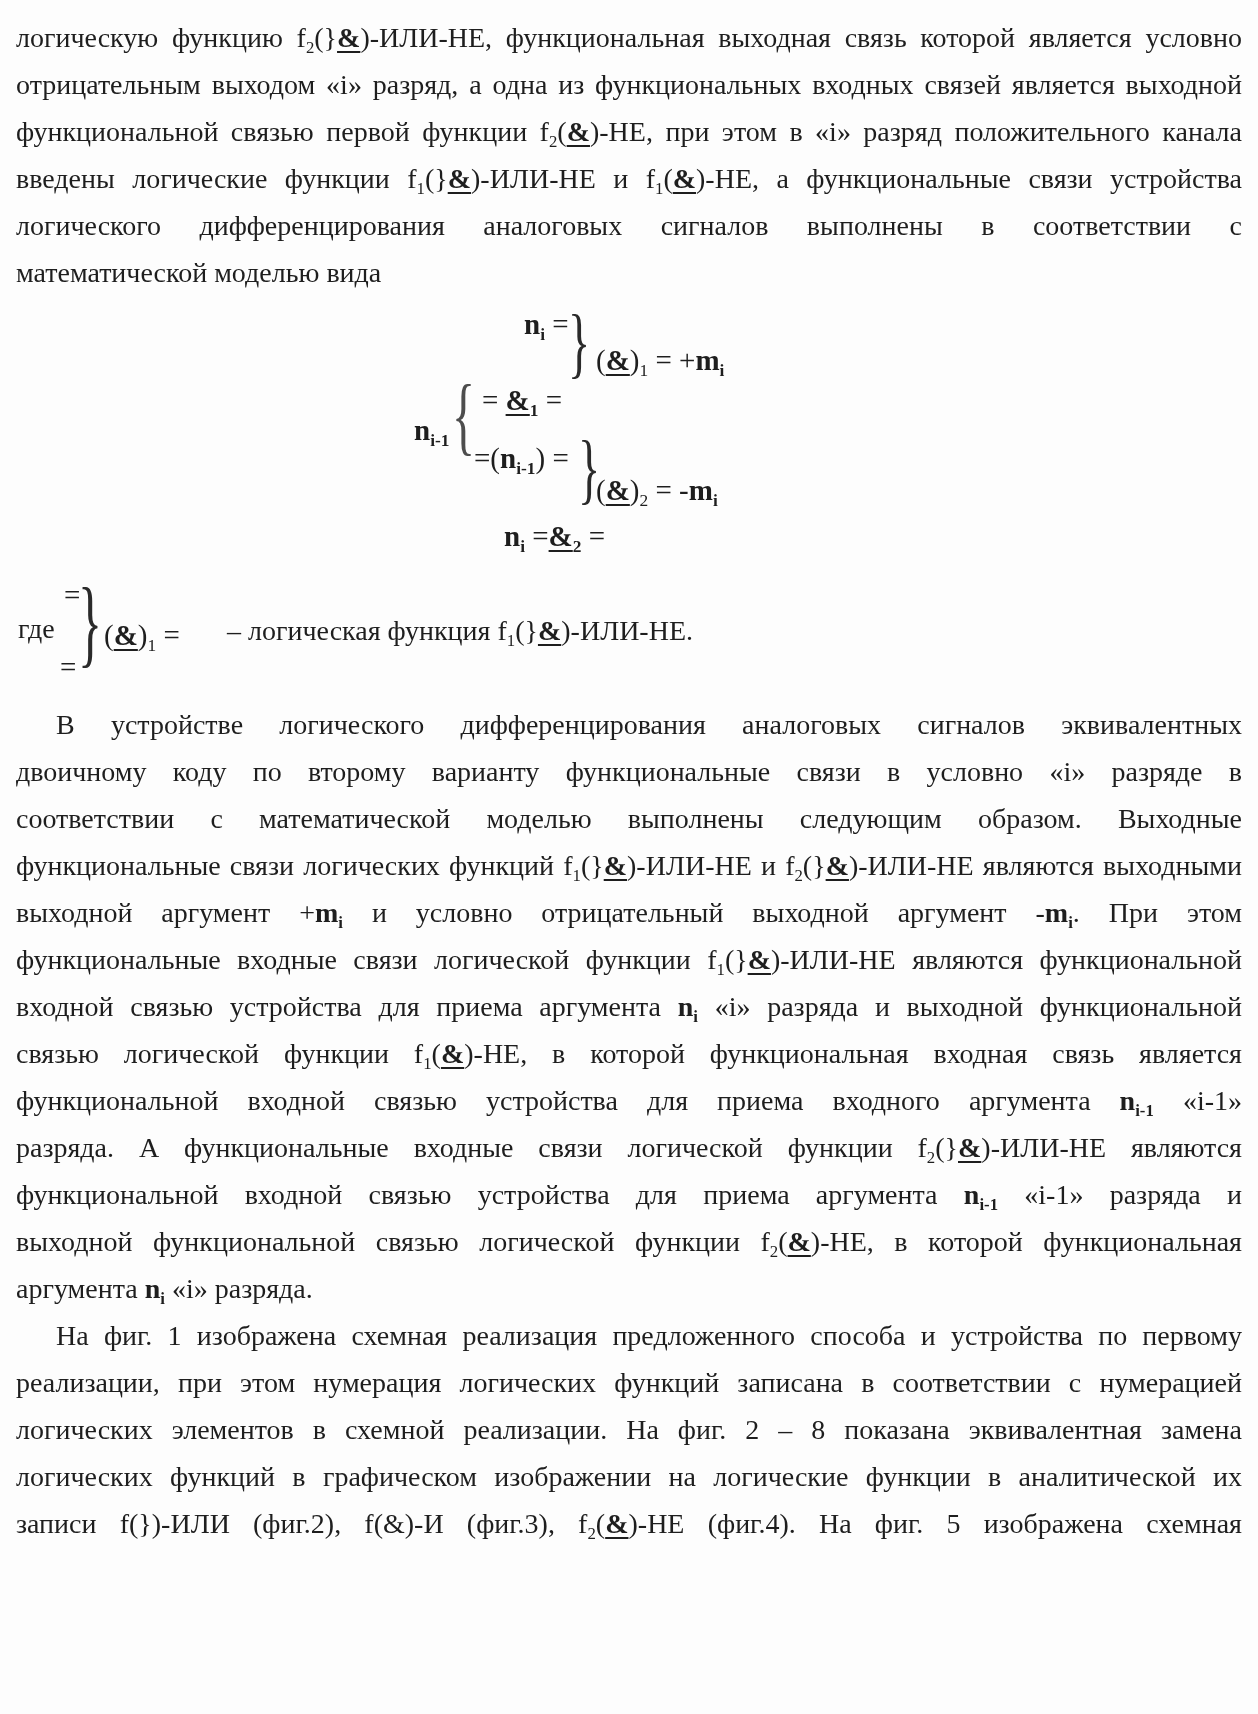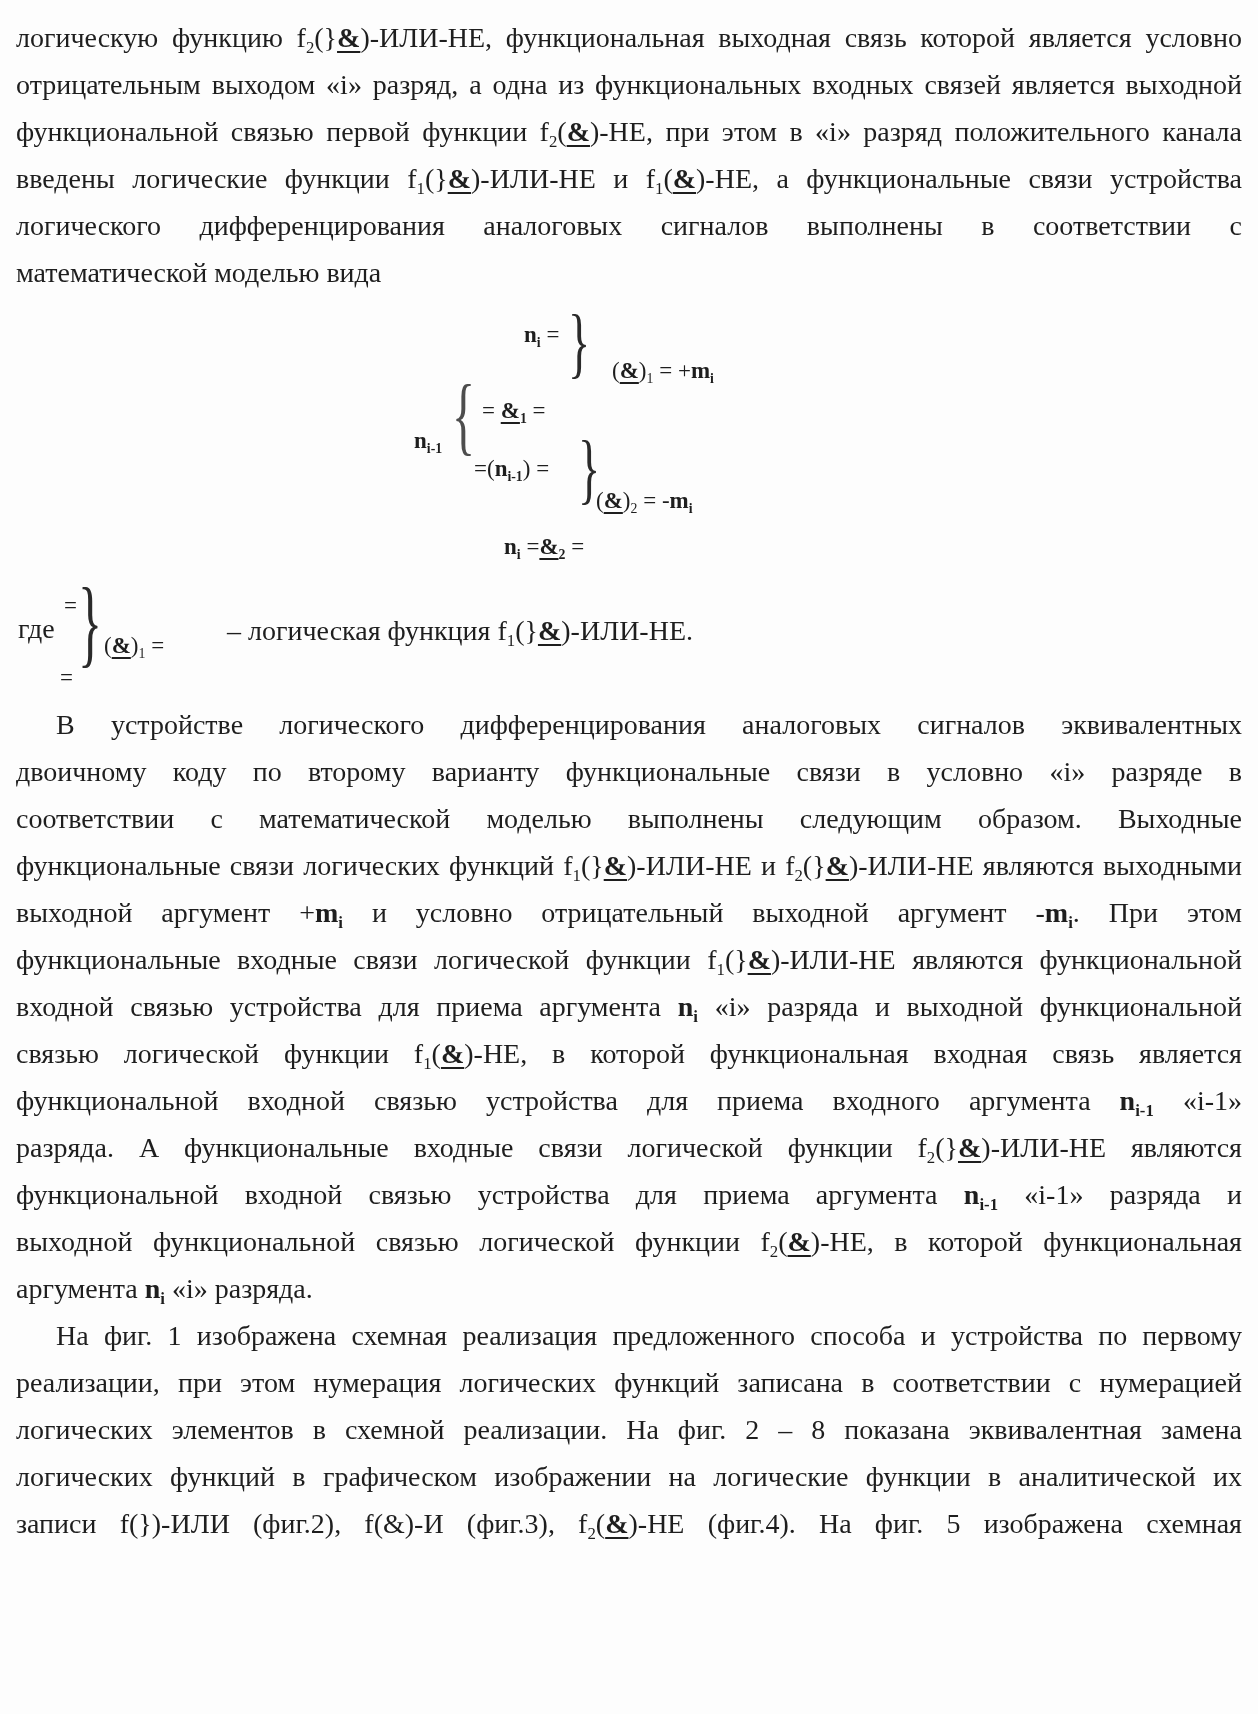--- a/index.html
+++ b/index.html
@@ -17,28 +17,28 @@
     white-space:normal;
   }
   .ln-last{text-align-last:left;}
   .indent{text-indent:40px;}
   .b{font-weight:700;}
   .u{text-decoration:underline;text-decoration-thickness:2px;text-underline-offset:4px;}
   .s{font-size:0.6em;vertical-align:-0.35em;}
   
   .formula{position:relative;height:255px;}
   .where{position:relative;height:150px;}
-  .fx{position:absolute;white-space:nowrap;font-size:23px;margin-top:14px;}
+  .fx{position:absolute;white-space:nowrap;font-size:29px;}
   .brace{
     position:absolute;display:inline-block;line-height:1;
     transform-origin:50% 0;color:#2a2a2a;font-weight:400;
   }
   .pos-row1{left:508px;top:12px;}
   .pos-braceA{left:552px;top:8px;font-size:46px;transform:scaleY(1.7);}
-  .pos-res1{left:596px;top:48px;}
+  .pos-res1{left:580px;top:48px;}
   .pos-row2{left:466px;top:88px;}
   .pos-braceL{left:436px;top:76px;font-size:48px;transform:scaleY(1.8);color:#4d4d4d;}
   .pos-lhs{left:398px;top:118px;}
   .pos-row3{left:458px;top:146px;}
   .pos-braceB{left:562px;top:134px;font-size:46px;transform:scaleY(1.7);}
   .pos-res2{left:580px;top:178px;}
   .pos-row4{left:488px;top:224px;}
   .pos-wlabel{position:absolute;left:2px;top:62px;white-space:nowrap;}
   .pos-weq1{left:48px;top:28px;}
   .pos-wbrace{left:62px;top:22px;font-size:50px;transform:scaleY(1.95);}

